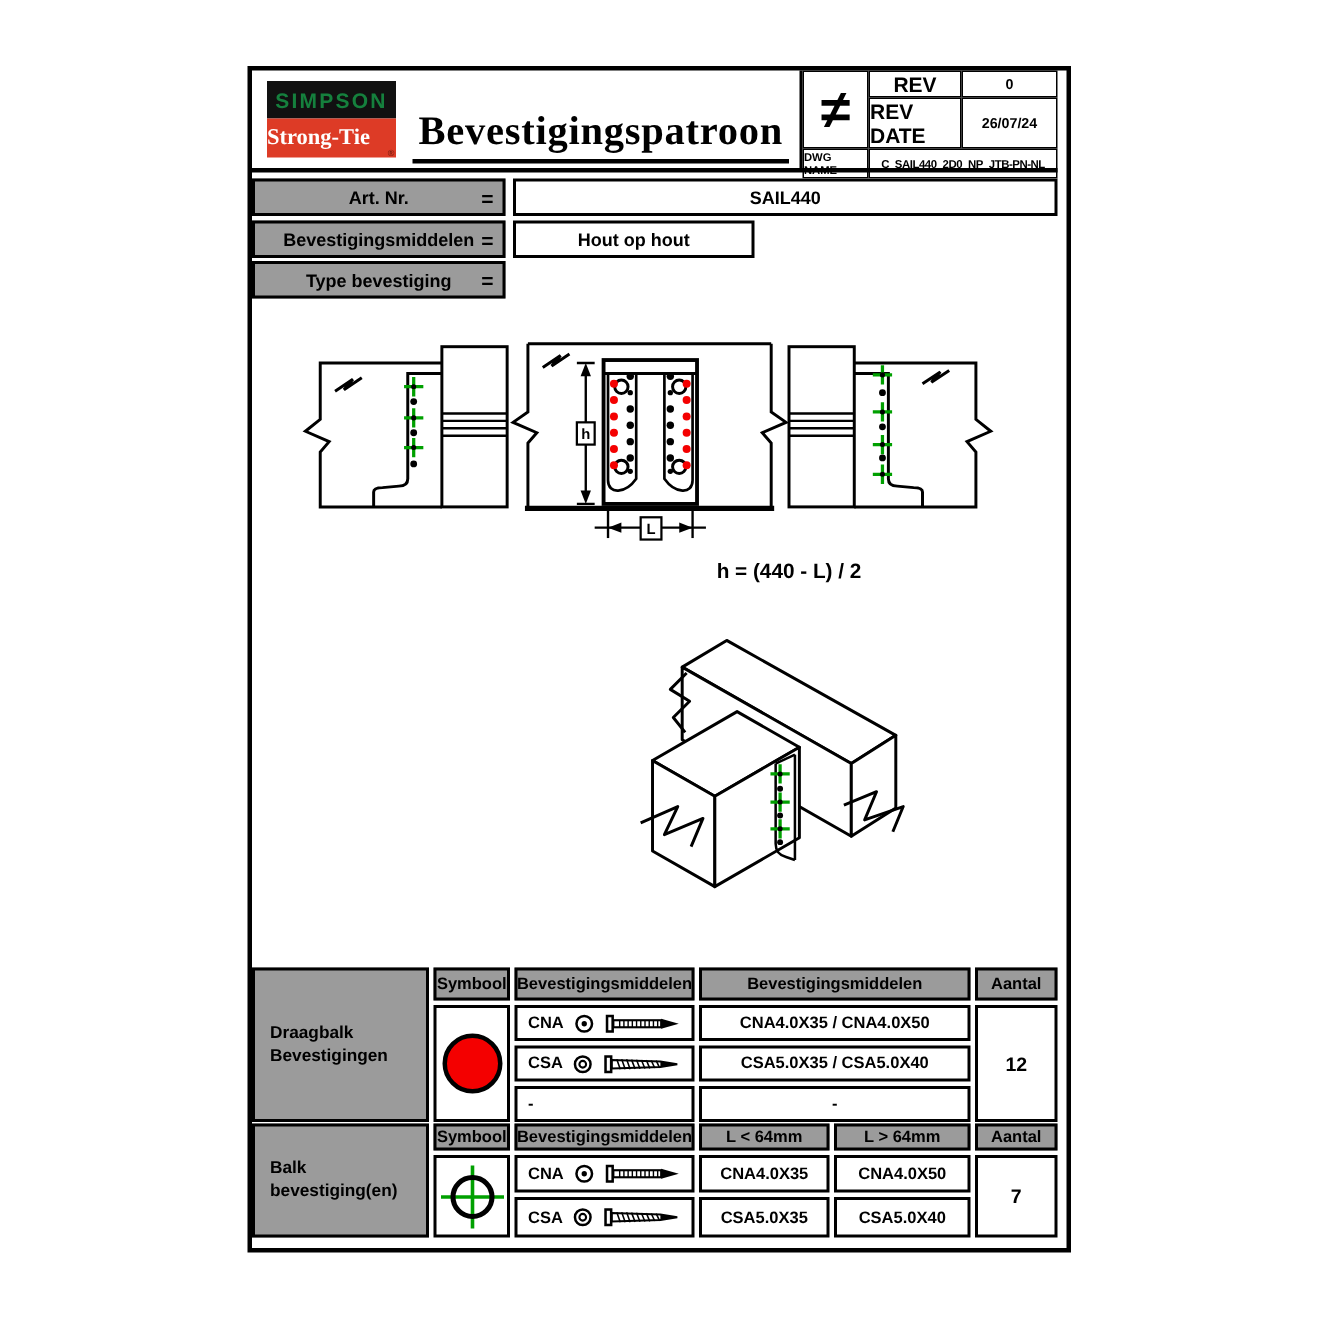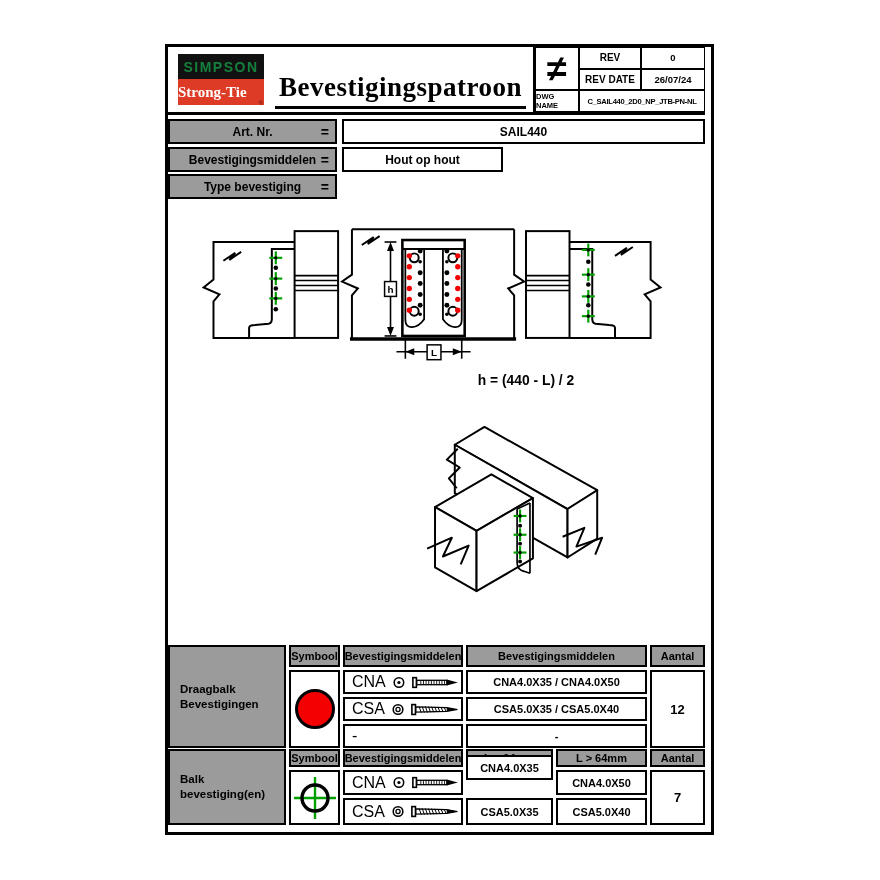--- a/index.html
+++ b/index.html
@@ -13,40 +13,40 @@
               font-weight:bold;font-size:14px;letter-spacing:1.5px;}
   .logo-red{position:relative;width:86px;height:26px;background:#dd3b26;color:#fff;display:flex;align-items:center;justify-content:flex-start;
             font-family:"Liberation Serif",serif;font-weight:bold;font-size:15px;}
   .logo-reg{position:absolute;right:1px;bottom:-1px;font-size:6px;color:#7c1d10;font-family:"Liberation Sans",sans-serif;}
   #title{position:absolute;left:100px;top:0;width:265px;height:62px;display:flex;align-items:flex-end;justify-content:center;font-family:Liberation Serif, serif;}
   #title span{font-size:27px;font-weight:bold;border-bottom:3px solid #000;padding:0 4px 3px 4px;letter-spacing:0.5px;}
   #revtable{position:absolute;right:0;top:0;width:170px;height:65px;border-left:2px solid #000;
             display:grid;grid-template-columns:44px 62px 1fr;grid-template-rows:1fr 1fr 1fr;}
   #revtable>div{border:1px solid #000;display:flex;align-items:center;justify-content:center;font-weight:bold;}
   .rt-sym{grid-row:1/3;grid-column:1;font-size:36px;font-weight:900;line-height:1;}
-  .rt-lab{font-size:10px;}
+  .rt-lab{font-size:14px;}
   .rt-val{font-size:9.5px;}
   .rt-dwgl{font-size:7.5px;}
   .rt-dwgv{grid-column:2/4;font-size:7.6px;letter-spacing:-0.3px;}
   
   .inforow{position:absolute;left:0;width:537px;height:25px;}
   .cellbox{position:absolute;box-sizing:border-box;border:2px solid #000;background:#fff;
            display:flex;align-items:center;justify-content:center;font-weight:bold;font-size:12px;}
   .gray{background:#9b9b9b;}
   .info-label{left:0;top:0;width:169px;height:25px;}
   .info-eq{position:absolute;right:6px;font-size:14px;font-weight:bold;}
   
   #drawing{position:absolute;left:0;top:151px;}
   
   #table1{position:absolute;left:0;top:598px;width:537px;height:103px;}
   #table2{position:absolute;left:0;top:702px;width:537px;height:76px;}
   .hcell{font-size:11px;}
   .rowlabel{text-align:left;line-height:1.3;font-size:11.5px;padding:0 10px;}
   .fastcell{justify-content:flex-start;padding-left:7px;gap:7px;}
-  .code{font-size:16px;font-weight:normal;}
+  .code{font-size:11px;font-weight:bold;}
   .prodcell{font-size:11px;}
   .aantal{font-size:13px;}
   .red-dot{width:34px;height:34px;border-radius:50%;background:#f40000;border:3px solid #000;}
 </style>
 </head>
 <body>
 
 <div id="canvas">
 <div id="frame">
 
@@ -364,21 +364,21 @@
           <line x1="23" y1="4.8" x2="25.5" y2="11.2"></line>
               <line x1="26.5" y1="5" x2="29" y2="11"></line>
           <line x1="30" y1="5.1" x2="32.5" y2="10.9"></line>
               <line x1="33.5" y1="5.3" x2="36" y2="10.7"></line>
           <line x1="37" y1="5.4" x2="39.5" y2="10.6"></line>
         </g>
         <polygon points="40,5.8 52,8 40,10.2" fill="#000"></polygon>
       </svg>
     </div>
 
-    <div class="cellbox prodcell" style="left:298px;top:6px;width:87px;height:25px">CNA4.0X35</div>
+    <div class="cellbox prodcell" style="left:298px;top:21px;width:87px;height:25px">CNA4.0X35</div>
     <div class="cellbox prodcell" style="left:298px;top:49px;width:87px;height:27px">CSA5.0X35</div>
     <div class="cellbox prodcell" style="left:388px;top:21px;width:91px;height:25px">CNA4.0X50</div>
     <div class="cellbox prodcell" style="left:388px;top:49px;width:91px;height:27px">CSA5.0X40</div>
 
     <div class="cellbox aantal" style="left:482px;top:21px;width:55px;height:55px">7</div>
   </div>
 
 </div>
 </div>
 

